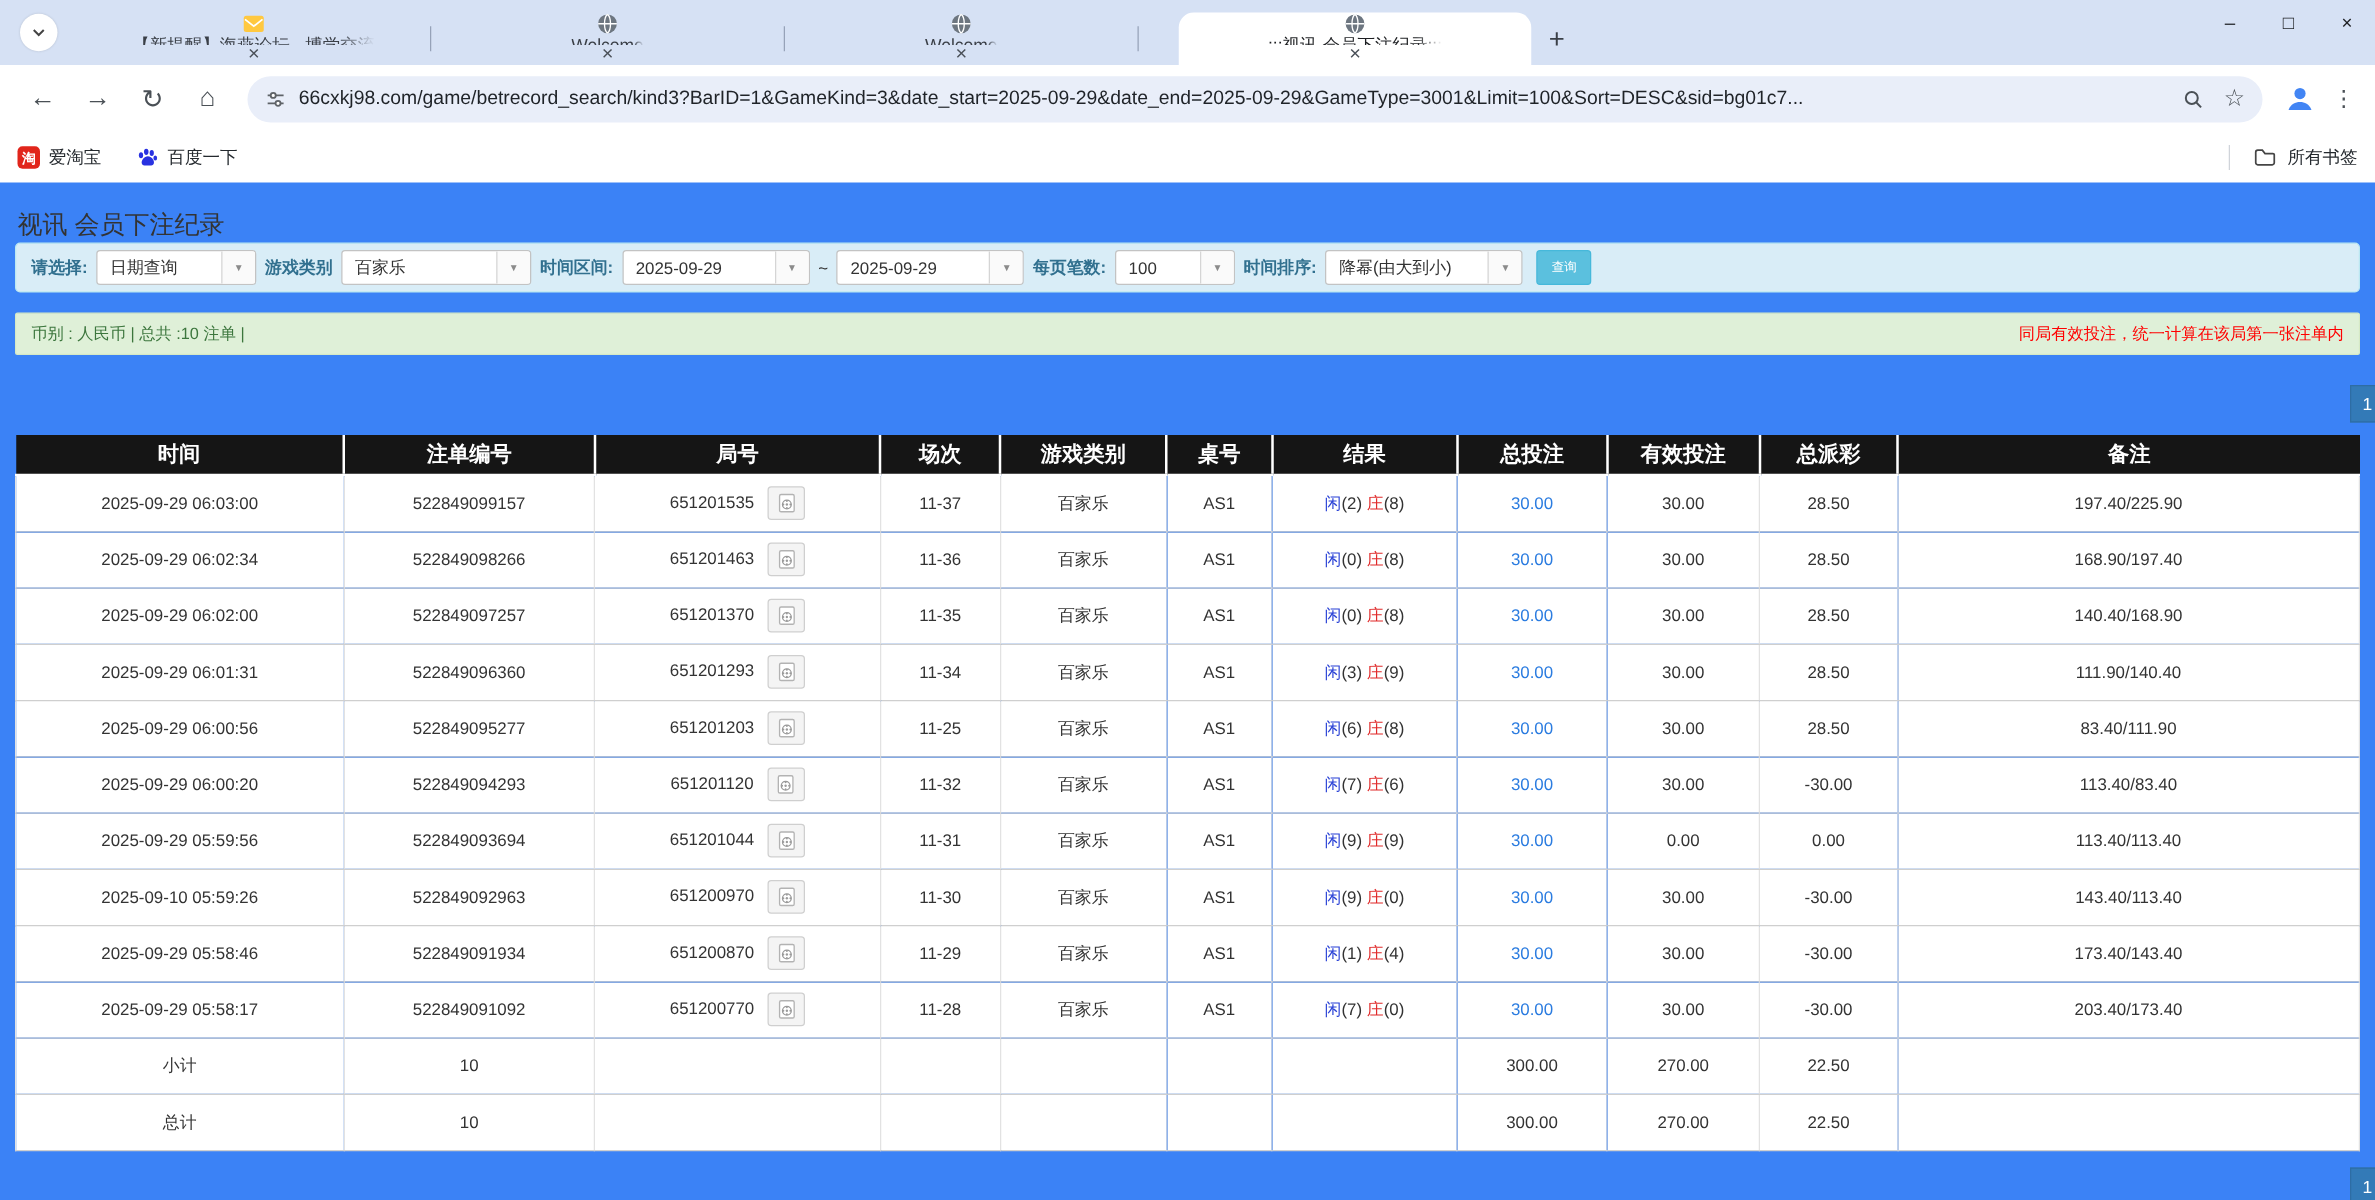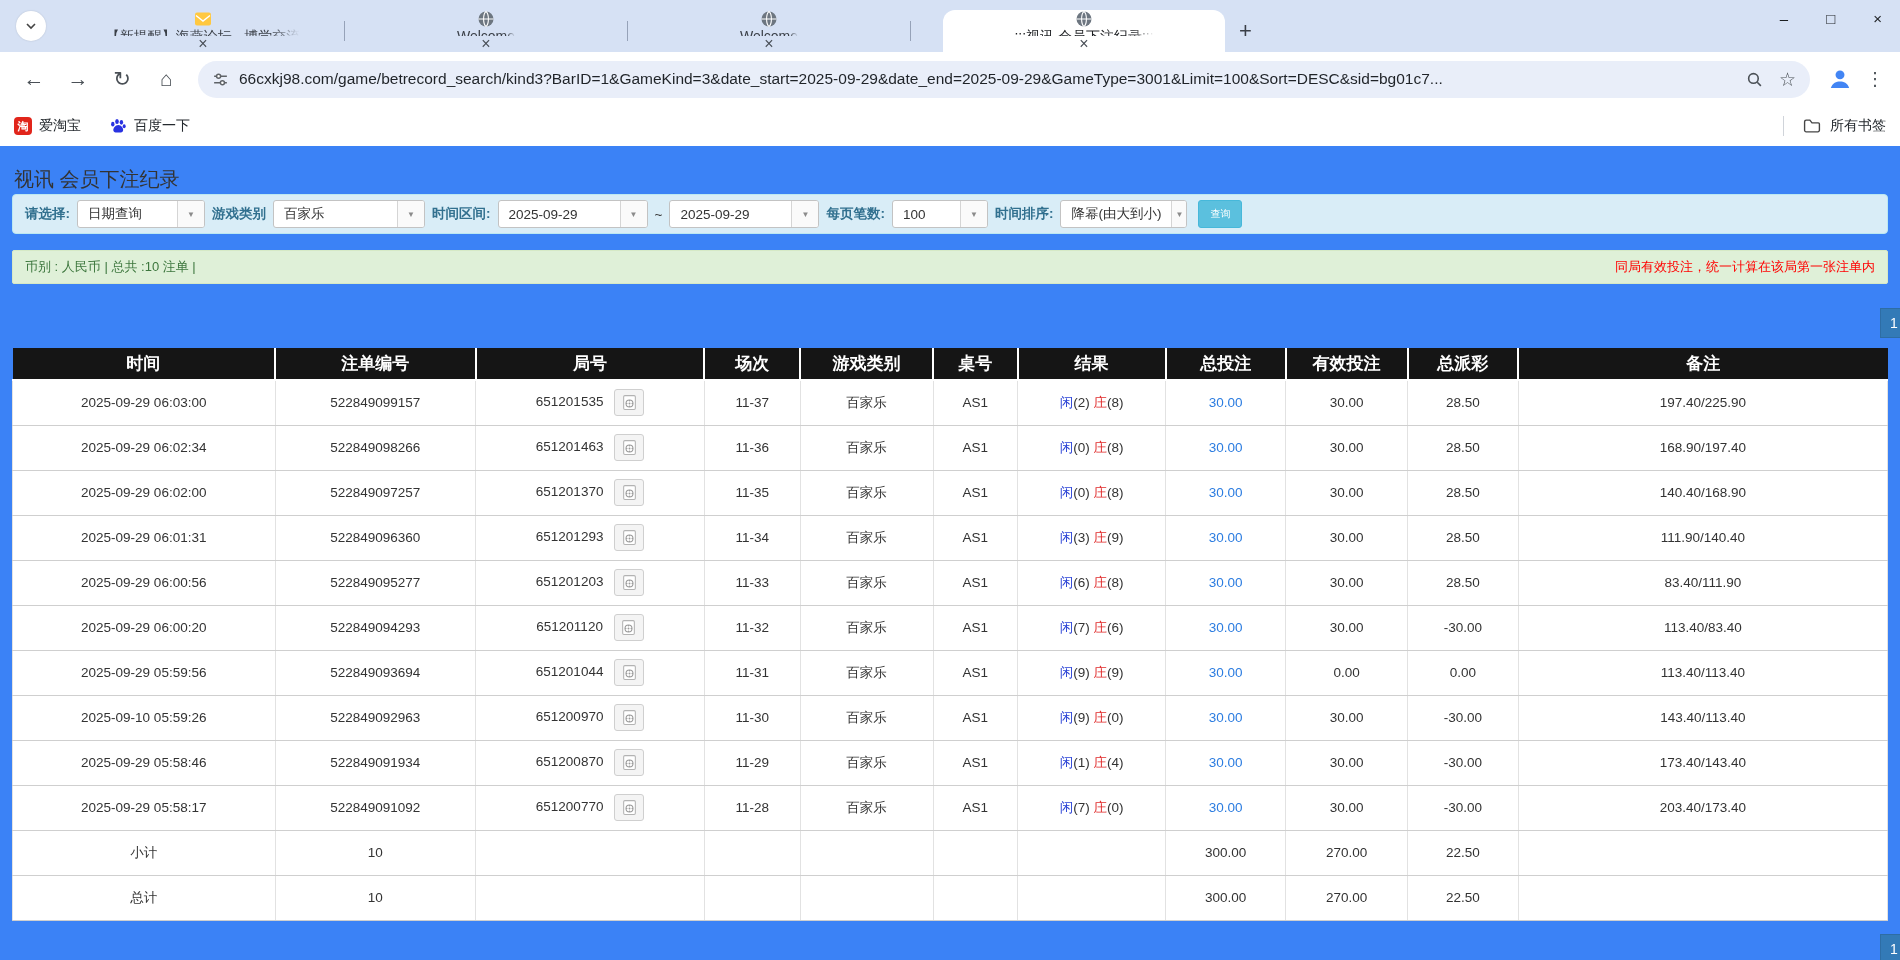--- a/index.html
+++ b/index.html
@@ -219,21 +219,21 @@
     <div class="select" style="width:150px">
       <span class="val" style="flex:1">2025-09-29</span>
       <span class="arrow">▼</span>
     </div>
     <span class="f-label">每页笔数:</span>
     <div class="select" style="width:96px">
       <span class="val" style="flex:1">100</span>
       <span class="arrow">▼</span>
     </div>
     <span class="f-label">时间排序:</span>
-    <div class="select" style="width:127px">
+    <div class="select" style="width:158px">
       <span class="val" style="flex:1">降幂(由大到小)</span>
       <span class="arrow">▼</span>
     </div>
     <div class="search-btn">查询</div>
   </div>
 
   <div class="info-bar">
     <span class="info-left">币别 : 人民币 | 总共 :10 注单 |</span>
     <span class="info-right">同局有效投注，统一计算在该局第一张注单内</span>
   </div>
@@ -383,21 +383,21 @@
                 <rect x="2.5" y="1.5" width="11" height="13" rx="1.2" fill="#ffffff" stroke="#b3b3b3"></rect>
                 <circle cx="8" cy="9" r="3.3" fill="none" stroke="#9a9a9a"></circle>
                 <circle cx="8" cy="9" r="0.9" fill="#9a9a9a"></circle>
                 <circle cx="8" cy="6.4" r="0.7" fill="#9a9a9a"></circle>
                 <circle cx="10.6" cy="9" r="0.7" fill="#9a9a9a"></circle>
                 <circle cx="8" cy="11.6" r="0.7" fill="#9a9a9a"></circle>
                 <circle cx="5.4" cy="9" r="0.7" fill="#9a9a9a"></circle>
               </svg>
             </span>
 </td>
-          <td>11-33</td>
+          <td>11-25</td>
           <td>百家乐</td>
           <td>AS1</td>
           <td><span class="res-p">闲</span><span class="res-n">(6)</span> <span class="res-b">庄</span><span class="res-n">(8)</span></td>
           <td><span class="bet-link">30.00</span></td>
           <td>30.00</td>
           <td>28.50</td>
           <td>83.40/111.90</td>
         </tr>
         <tr>
           <td>2025-09-29 06:00:20</td>

